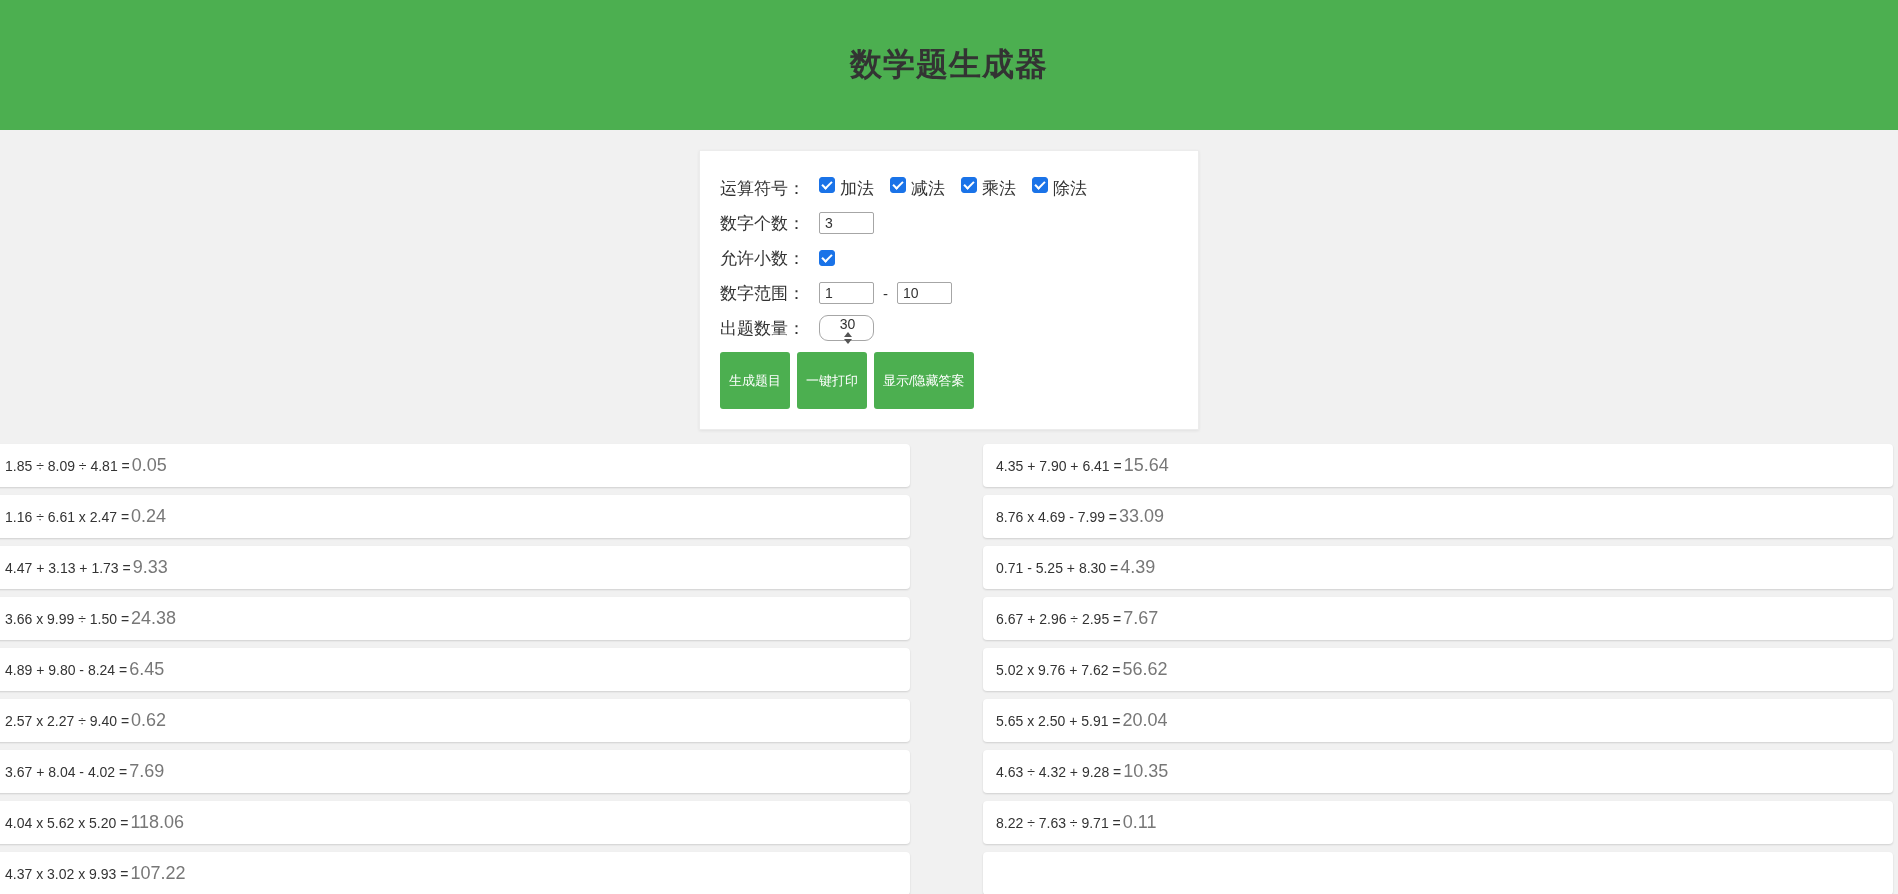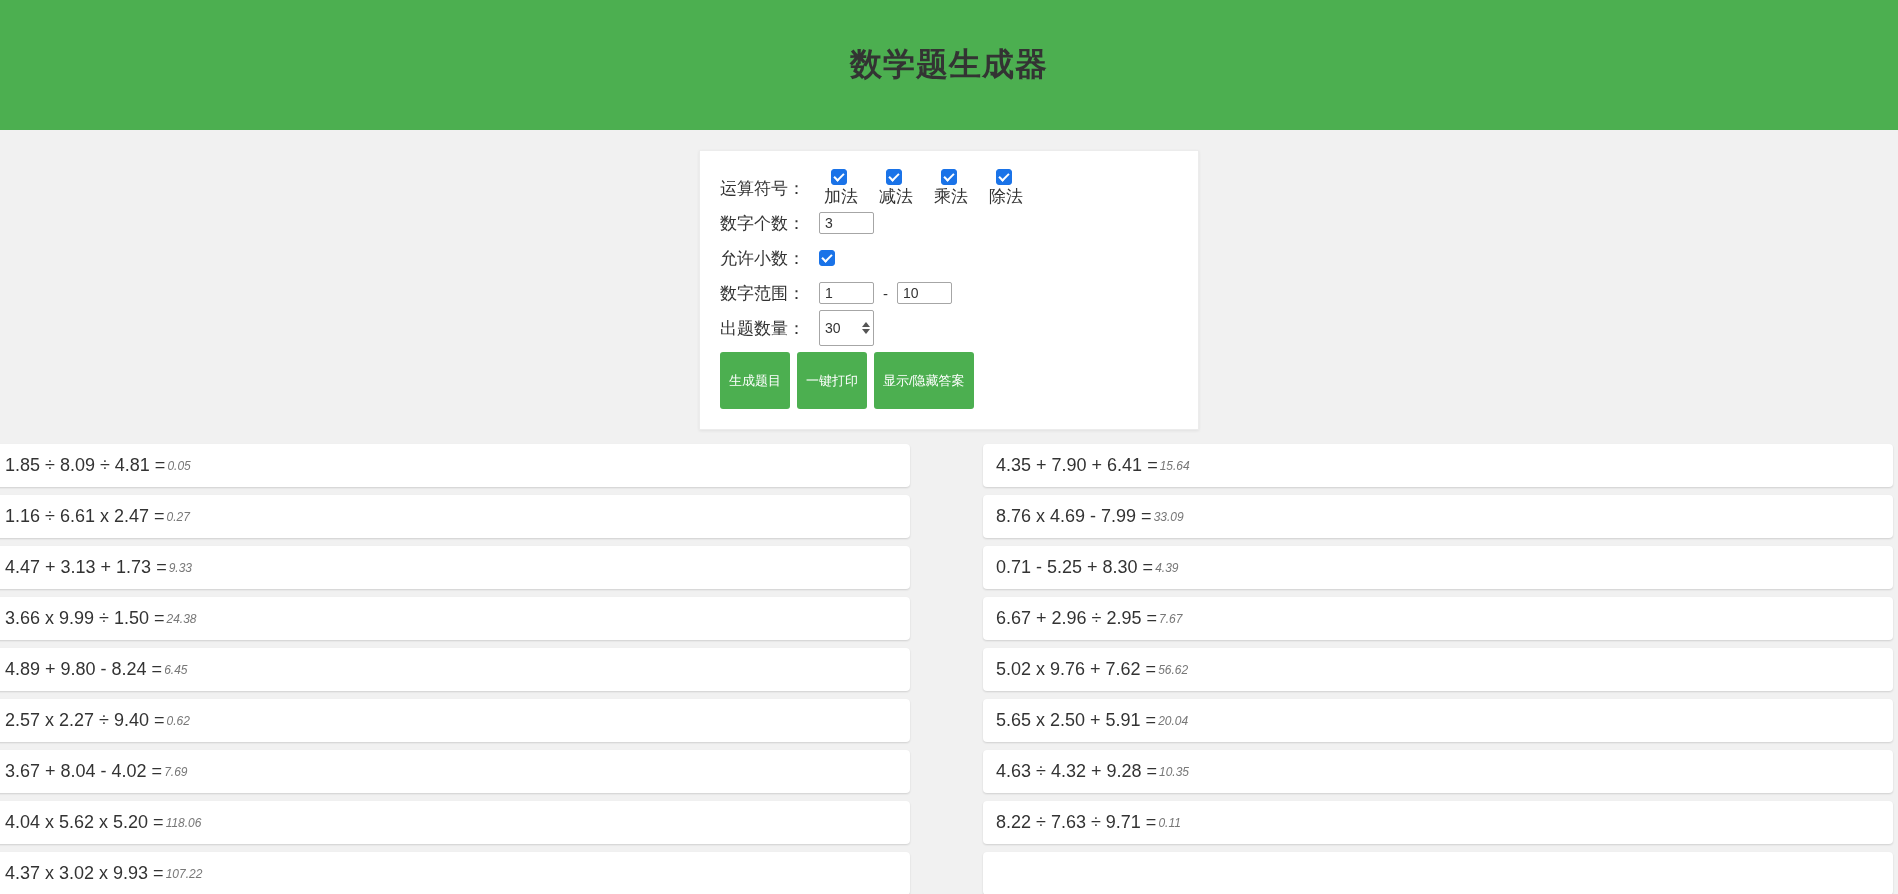--- a/index.html
+++ b/index.html
@@ -18,21 +18,21 @@
   .app-header h1 { margin: 0; font-size: 32px; font-weight: bold; color: #333; letter-spacing: 1px; }
 
   .settings-panel {
     width: 500px; margin: 20px auto 0;
     background: #fff; border: 1px solid #ececec;
     box-shadow: 0 1px 3px rgba(0,0,0,0.07);
     padding: 26px 20px 20px;
   }
   .form-row { display: flex; align-items: center; height: 22px; margin-bottom: 13px; font-size: 17px; color: #333; white-space: nowrap; }
   .form-label { margin-right: 14px; }
-  .op-group { display: inline-flex; align-items: center; margin-right: 16px; flex-direction: column; }
+  .op-group { display: inline-flex; align-items: flex-start; margin-right: 16px; }
   .op-group .op-label { margin-left: 5px; }
 
   .cb {
     width: 16px; height: 16px; border-radius: 3px;
     border: 1px solid #8a8a8a; background: #fff;
     display: inline-flex; align-items: center; justify-content: center;
     flex: 0 0 auto; cursor: pointer;
   }
   .cb.checked { background: var(--accent-blue, #1a73e8); border-color: var(--accent-blue, #1a73e8); }
   .cb.checked::after {
@@ -41,45 +41,45 @@
     transform: rotate(45deg); margin-top: -2px;
   }
 
   .text-input {
     width: 55px; height: 22px; border: 1px solid #a6a6a6; border-radius: 2px;
     font-size: 14px; font-family: inherit; padding: 0 5px; color: #333; background: #fff;
   }
   .range-sep { margin: 0 9px; font-size: 15px; color: #333; }
 
   .number-input {
-    width: 55px; height: 36px; border: 1px solid #a6a6a6; border-radius: 2px;
+    width: 55px; height: 26px; border: 1px solid #a6a6a6; border-radius: 9px;
     background: #fff; display: inline-flex; align-items: center; padding: 0 3px 0 5px;
-    font-size: 14px; cursor: text;
+    font-size: 14px; cursor: text; flex-direction: column;
   }
   .number-input .num-value { flex: 1; }
   .spinner { display: inline-flex; flex-direction: column; align-items: center; justify-content: center; gap: 2px; cursor: pointer; }
   .spin-up { width: 0; height: 0; border-left: 4px solid transparent; border-right: 4px solid transparent; border-bottom: 5px solid #555; }
   .spin-down { width: 0; height: 0; border-left: 4px solid transparent; border-right: 4px solid transparent; border-top: 5px solid #555; }
 
   .buttons-row { display: flex; gap: 7px; margin-top: 13px; }
   .btn {
     background: var(--btn-bg, #4caf50); color: #fff; border: none; border-radius: 3px;
     font-size: 13px; font-family: inherit; padding: 22px 9px; cursor: pointer; line-height: 1;
   }
 
   .questions { display: flex; margin-top: 14px; }
   .qcol-left  { width: 918px; margin-left: -8px; margin-right: 73px; }
   .qcol-right { width: 910px; }
   .qrow {
     height: 43px; background: #fff; border-radius: 4px;
     box-shadow: 0 1px 2px rgba(0,0,0,0.14);
     margin-bottom: 8px; display: flex; align-items: center; padding: 0 13px;
   }
-  .qrow .expr { font-size: 18px; color: #333; }
-  .qrow .ans  { font-size: 12px; color: #777; margin-left: 2px; font-style: italic; }
+  .qrow .expr { font-size: 14px; color: #333; }
+  .qrow .ans  { font-size: 18px; color: #777; margin-left: 2px; }
   .qrow.partial { height: 43px; }
 </style>
 </head>
 <body>
 
 <header class="app-header">
   <h1>数学题生成器</h1>
 </header>
 
 <section class="settings-panel">
@@ -146,21 +146,21 @@
 
 <main class="questions">
   <div class="qcol qcol-left">
   <div class="qrow">
     <span class="expr">1.85 ÷ 8.09 ÷ 4.81 =</span>
     <span class="ans">0.05</span>
   </div>
 
   <div class="qrow">
     <span class="expr">1.16 ÷ 6.61 x 2.47 =</span>
-    <span class="ans">0.27</span>
+    <span class="ans">0.24</span>
   </div>
 
   <div class="qrow">
     <span class="expr">4.47 + 3.13 + 1.73 =</span>
     <span class="ans">9.33</span>
   </div>
 
   <div class="qrow">
     <span class="expr">3.66 x 9.99 ÷ 1.50 =</span>
     <span class="ans">24.38</span>

